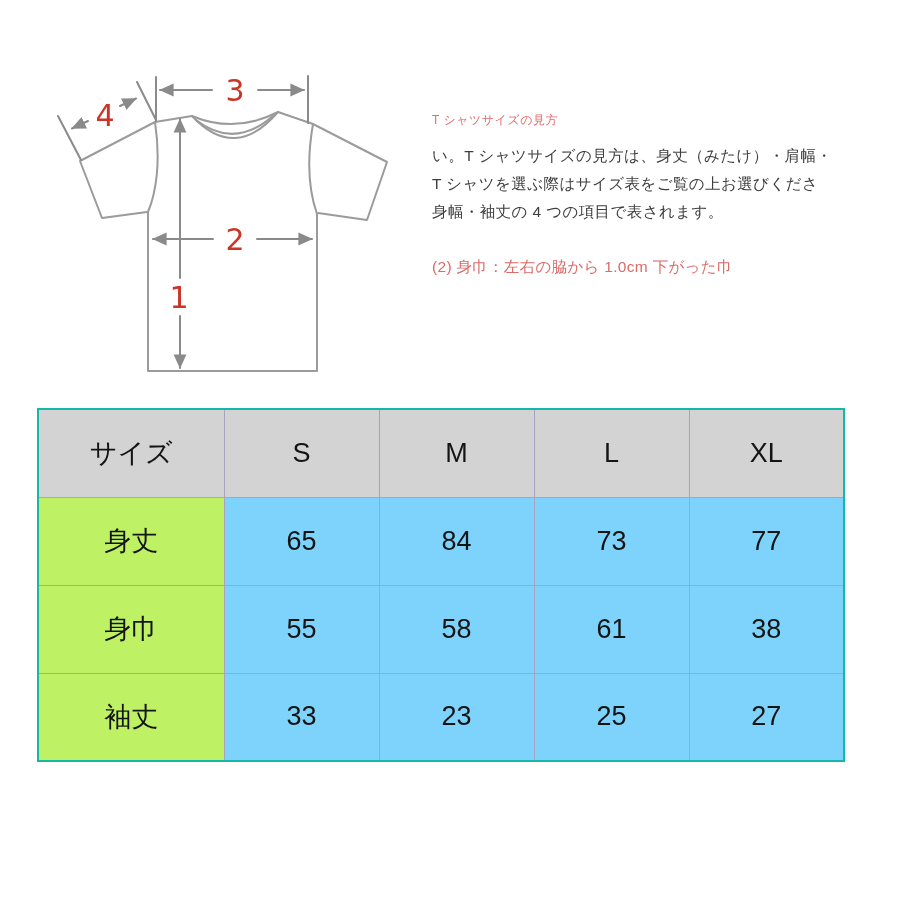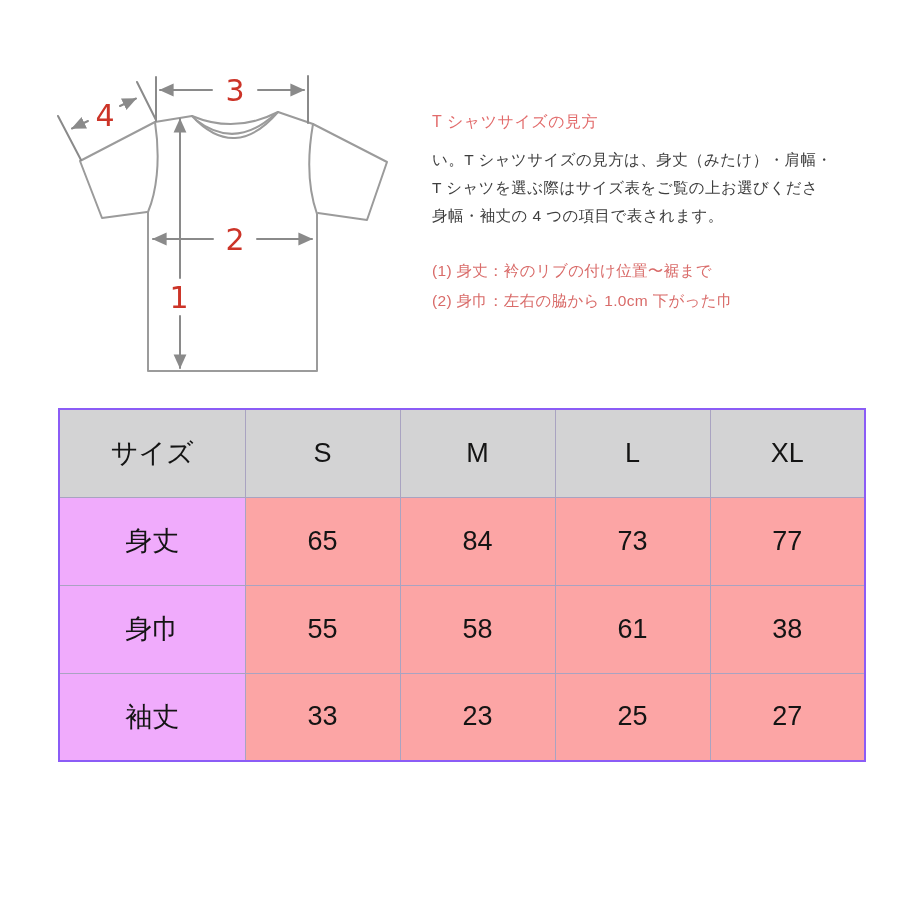--- a/index.html
+++ b/index.html
@@ -7,39 +7,39 @@
   body {
     width: 900px; height: 900px; position: relative; overflow: hidden;
     font-family: "Liberation Sans", "DejaVu Sans", sans-serif;
     color: #3d3d3d;
   }
   .diagram { position: absolute; left: 50px; top: 50px; width: 360px; height: 340px; }
   .diagram svg { display: block; }
   .dim-label { font-size: 30px; fill: #cc3428; font-family: "DejaVu Sans", sans-serif; }
 
   .info { position: absolute; left: 432px; top: 112px; width: 445px; }
-  .info-title { font-size: 16px; color: #e26b6b; letter-spacing: 0.5px; }
+  .info-title { font-size: 12px; color: #e26b6b; letter-spacing: 0.5px; }
   .info-desc { margin-top: 13px; }
   .info-desc .line { font-size: 15.5px; line-height: 28px; color: #3e3e3e; letter-spacing: 0.4px; white-space: nowrap; }
   .info-notes { margin-top: 26px; }
   .info-notes .note { font-size: 15.5px; line-height: 30px; color: #d96b69; letter-spacing: 0.3px; white-space: nowrap; }
 
   .size-table-wrap { position: absolute; left: 37px; top: 408px; }
   table.size-table {
     border-collapse: collapse; table-layout: fixed;
-    width: 808px; border: 2px solid #8b5cf6; margin-left: 21px;
+    width: 808px; border: 2px solid #14b8a6;
   }
   .size-table th, .size-table td {
     border: 1px solid #a9a3c1; height: 88px;
     text-align: center; vertical-align: middle;
     font-size: 27px; font-weight: 400; color: #141414;
   }
   .size-table .shade { background: #d3d3d4; }
-  .size-table td { background: #fca5a5; }
-  .size-table td.shade { background: #f0abfc; }
+  .size-table td { background: #7dd3fc; }
+  .size-table td.shade { background: #bef264; }
   .col-label { width: 186px; }
   .col-size { width: 155px; }
 </style>
 </head>
 <body>
 
 <div class="diagram">
   <svg width="360" height="340" viewBox="0 0 360 340">
     <defs>
       <marker id="ah" viewBox="0 0 10 10" refX="8.5" refY="5" markerWidth="8" markerHeight="8" orient="auto">
@@ -90,21 +90,20 @@
 </div>
 
 <div class="info">
   <div class="info-title">T シャツサイズの見方</div>
   <div class="info-desc">
     <div class="line">い。T シャツサイズの見方は、身丈（みたけ）・肩幅・</div>
     <div class="line">T シャツを選ぶ際はサイズ表をご覧の上お選びくださ</div>
     <div class="line">身幅・袖丈の 4 つの項目で表されます。</div>
   </div>
   <div class="info-notes">
-    <div class="note">(1) 身丈：衿のリブの付け位置〜裾まで</div>
     <div class="note">(2) 身巾：左右の脇から 1.0cm 下がった巾</div>
   </div>
 </div>
 
 <div class="size-table-wrap">
   <table class="size-table">
     <colgroup>
       <col class="col-label">
         <col class="col-size">
         <col class="col-size">

